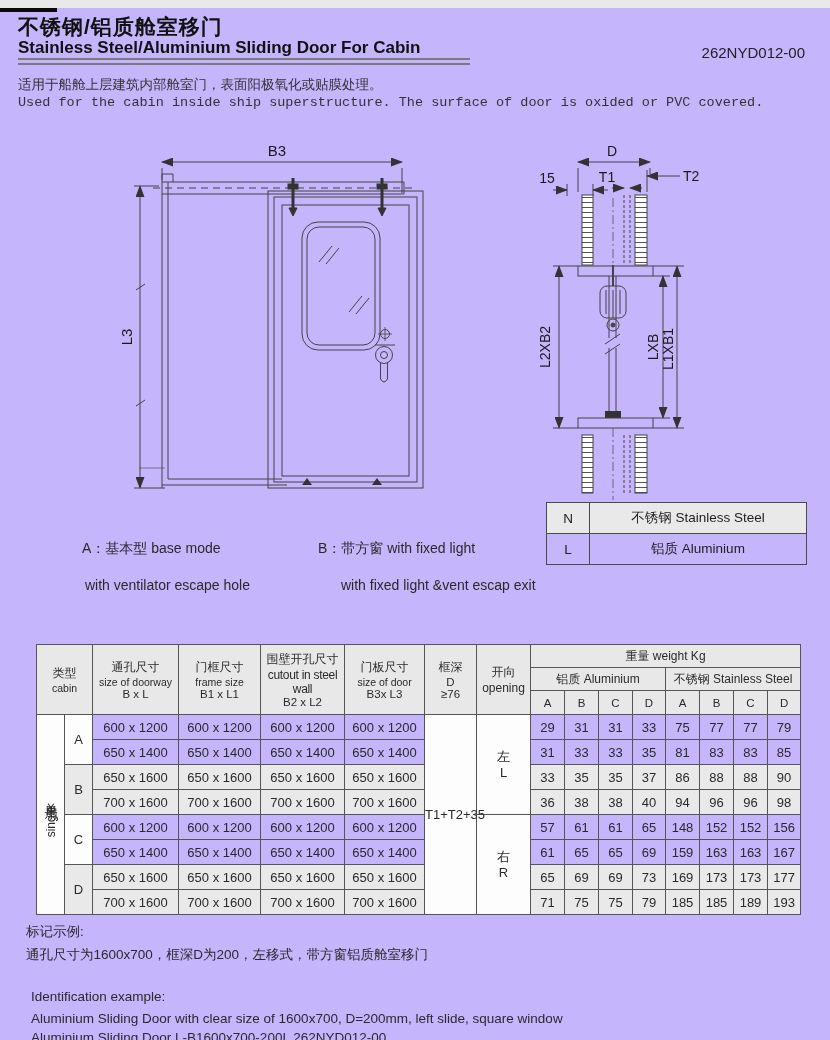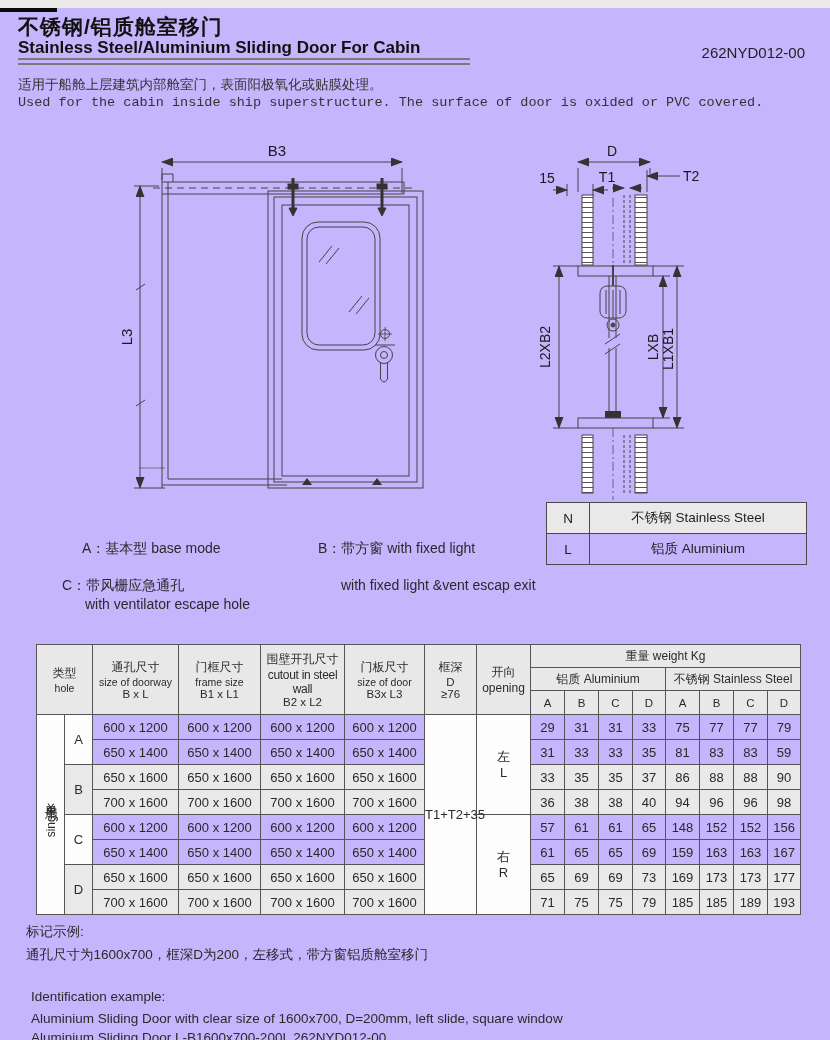--- a/index.html
+++ b/index.html
@@ -239,21 +239,20 @@
     <tr>
       <td class="code">L</td>
       <td class="lab">铝质 Aluminium</td>
     </tr>
   </tbody>
     </table>
 
   <div class="abs note note-a"><span>A：</span><span>基本型 base mode</span></div>
   <div class="abs note note-b"><span>B：</span><span>带方窗 with fixed light</span></div>
   <div class="abs note note-c">
-    <div><span>C：</span><span>带风栅应急通孔</span></div>
     <div class="en-line">with ventilator escape hole</div>
   </div>
   <div class="abs note note-d">
     <div class="en-line">with fixed light &amp;vent escap exit</div>
   </div>
 
   <table class="abs spec">
     <colgroup>
       <col style="width:28px">
         <col style="width:28px">
@@ -269,21 +268,21 @@
         <col style="width:33px">
       <col style="width:34px">
         <col style="width:34px">
         <col style="width:34px">
         <col style="width:33px">
     </colgroup>
     <thead>
       <tr style="height:23px">
         <th colspan="2" rowspan="3">
           <div class="zh">类型</div>
-          <div class="en">hole</div>
+          <div class="en">cabin</div>
         </th>
         <th rowspan="3">
           <div class="zh">通孔尺寸</div>
           <div class="en">size of doorway</div>
           <div class="dim">B x L</div>
         </th>
         <th rowspan="3">
           <div class="zh">门框尺寸</div>
           <div class="en">frame size</div>
           <div class="dim">B1 x L1</div>
@@ -356,21 +355,21 @@
         <td>650 x 1400</td>
         <td>650 x 1400</td>
         <td>650 x 1400</td>
         <td>31</td>
         <td>33</td>
         <td>33</td>
         <td>35</td>
         <td>81</td>
         <td>83</td>
         <td>83</td>
-        <td>59</td>
+        <td>85</td>
       </tr>
       <tr class="shade">
         <td rowspan="2" class="type-cell">B</td>
         <td>650 x 1600</td>
         <td>650 x 1600</td>
         <td>650 x 1600</td>
         <td>650 x 1600</td>
         <td>33</td>
         <td>35</td>
         <td>35</td>

